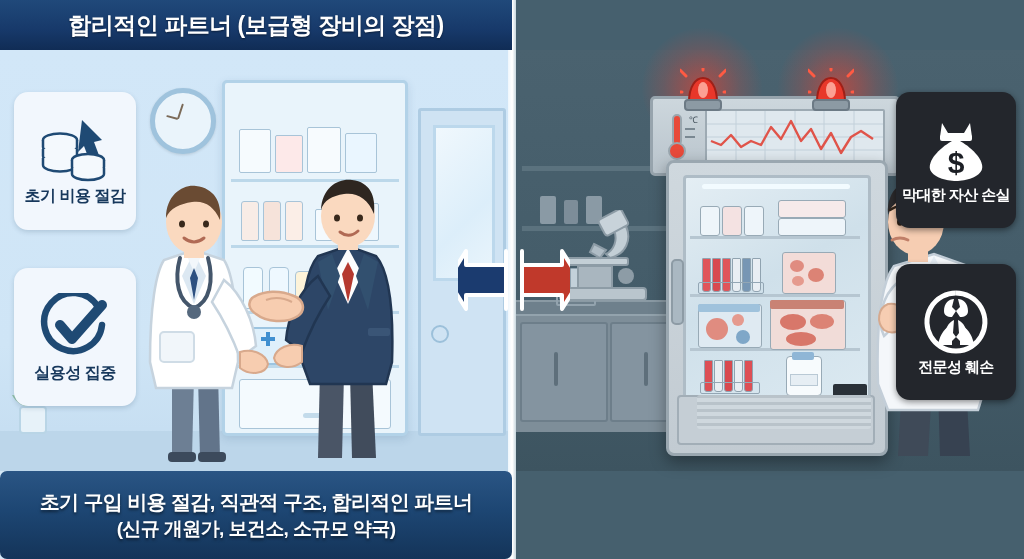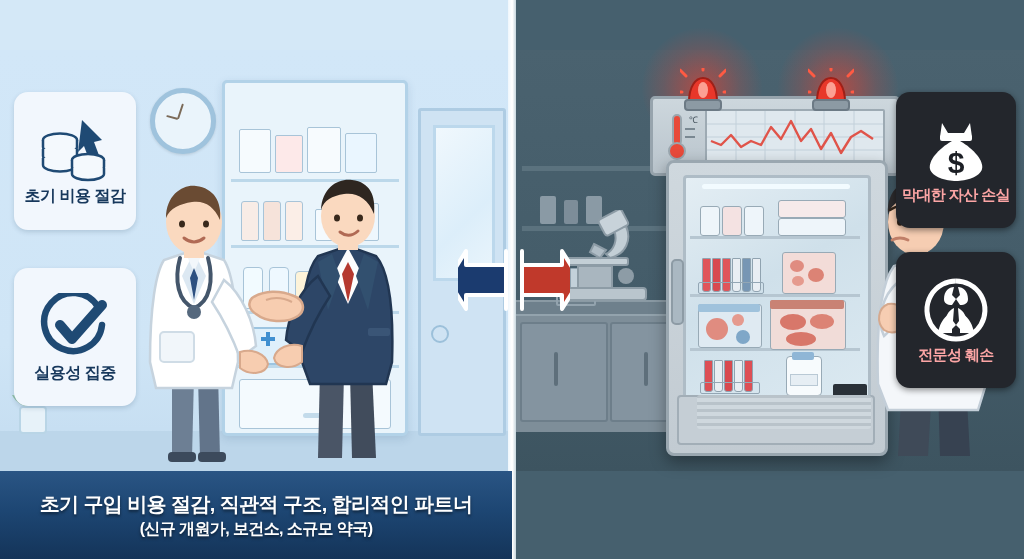--- a/index.html
+++ b/index.html
@@ -30,44 +30,44 @@
   }
   .hdr-left{left:0;background:linear-gradient(180deg,#20497a 0%,#17396a 60%,#102c55 100%);}
 
   
   .ftr{
     position:absolute;bottom:0;height:88px;width:512px;
     display:flex;flex-direction:column;align-items:center;justify-content:center;
     color:#fff;font-weight:bold;font-size:20px;line-height:1.35;letter-spacing:-0.6px;
     z-index:45;text-shadow:0 2px 3px rgba(0,0,0,.5);text-align:center;
   }
-  .ftr-left{left:0;background:linear-gradient(180deg,#2a5584 0%,#1d4673 45%,#143459 100%);}
-  .ftr .l2{font-size:16px;}
+  .ftr-left{left:0;background:linear-gradient(180deg,#2a5584 0%,#1d4673 45%,#143459 100%);border-radius:7px;}
+  .ftr .l2{font-size:19px;}
 
   
   .badge-l{
     position:absolute;left:14px;width:122px;border-radius:14px;
     background:#f2f7fd;box-shadow:0 2px 5px rgba(30,60,90,.18);
     display:flex;flex-direction:column;align-items:center;justify-content:center;
     padding:8px 0 6px 0;z-index:30;
   }
   .badge-l .lbl{margin-top:4px;font-size:16px;font-weight:bold;color:#17385c;letter-spacing:-0.5px;}
   .badge-l1{top:92px;height:124px;}
   .badge-l2{top:268px;height:124px;}
 
   
   .badge-r{
     position:absolute;right:8px;width:120px;border-radius:14px;
     background:#23262c;box-shadow:0 2px 6px rgba(0,0,0,.45);
     display:flex;flex-direction:column;align-items:center;justify-content:center;
     padding:8px 0 6px 0;z-index:30;
   }
-  .badge-r .lbl{margin-top:3px;font-size:15px;font-weight:bold;color:#fca5a5;letter-spacing:-0.6px;}
+  .badge-r .lbl{margin-top:3px;font-size:15px;font-weight:bold;color:#ffffff;letter-spacing:-0.6px;}
   .badge-r1{top:92px;height:122px;}
-  .badge-r2{top:252px;height:122px;margin-left:38px;}
+  .badge-r2{top:264px;height:122px;margin-left:38px;}
 
   
   .center-arrow{position:absolute;left:458px;top:243px;z-index:50;}
 
   
   .l-wall{position:absolute;left:0;top:50px;width:512px;height:421px;
     background:linear-gradient(180deg,#d2e7f8 0%,#cfe5f6 70%,#c3dcf0 100%);}
   .l-floor{position:absolute;left:0;bottom:88px;width:512px;height:40px;background:#bcd6ea;}
   .clock{position:absolute;left:150px;top:88px;width:56px;height:56px;border-radius:50%;
     background:#eaf4fb;border:5px solid #9fc3dd;box-shadow:0 1px 3px rgba(0,0,0,.12);}
@@ -259,20 +259,21 @@
     </div>
 
     <div class="badge-l badge-l2">
       <svg width="70" height="66" viewBox="0 0 70 66">
         <path d="M58 14 A29 29 0 1 0 62 32" fill="none" stroke="#1f4a74" stroke-width="6.5" stroke-linecap="round"></path>
         <path d="M20 32 L32 46 L62 12" fill="none" stroke="#1f4a74" stroke-width="10" stroke-linecap="round" stroke-linejoin="round"></path>
       </svg>
       <div class="lbl">실용성 집중</div>
     </div>
 
+    <div class="hdr hdr-left">합리적인 파트너 (보급형 장비의 장점)</div>
 
     <div class="ftr ftr-left">
       <div class="l1">초기 구입 비용 절감, 직관적 구조, 합리적인 파트너</div>
       <div class="l2">(신규 개원가, 보건소, 소규모 약국)</div>
     </div>
   </div>
 
   <div class="panel panel-right">
 
     <div class="r-wall"></div>

